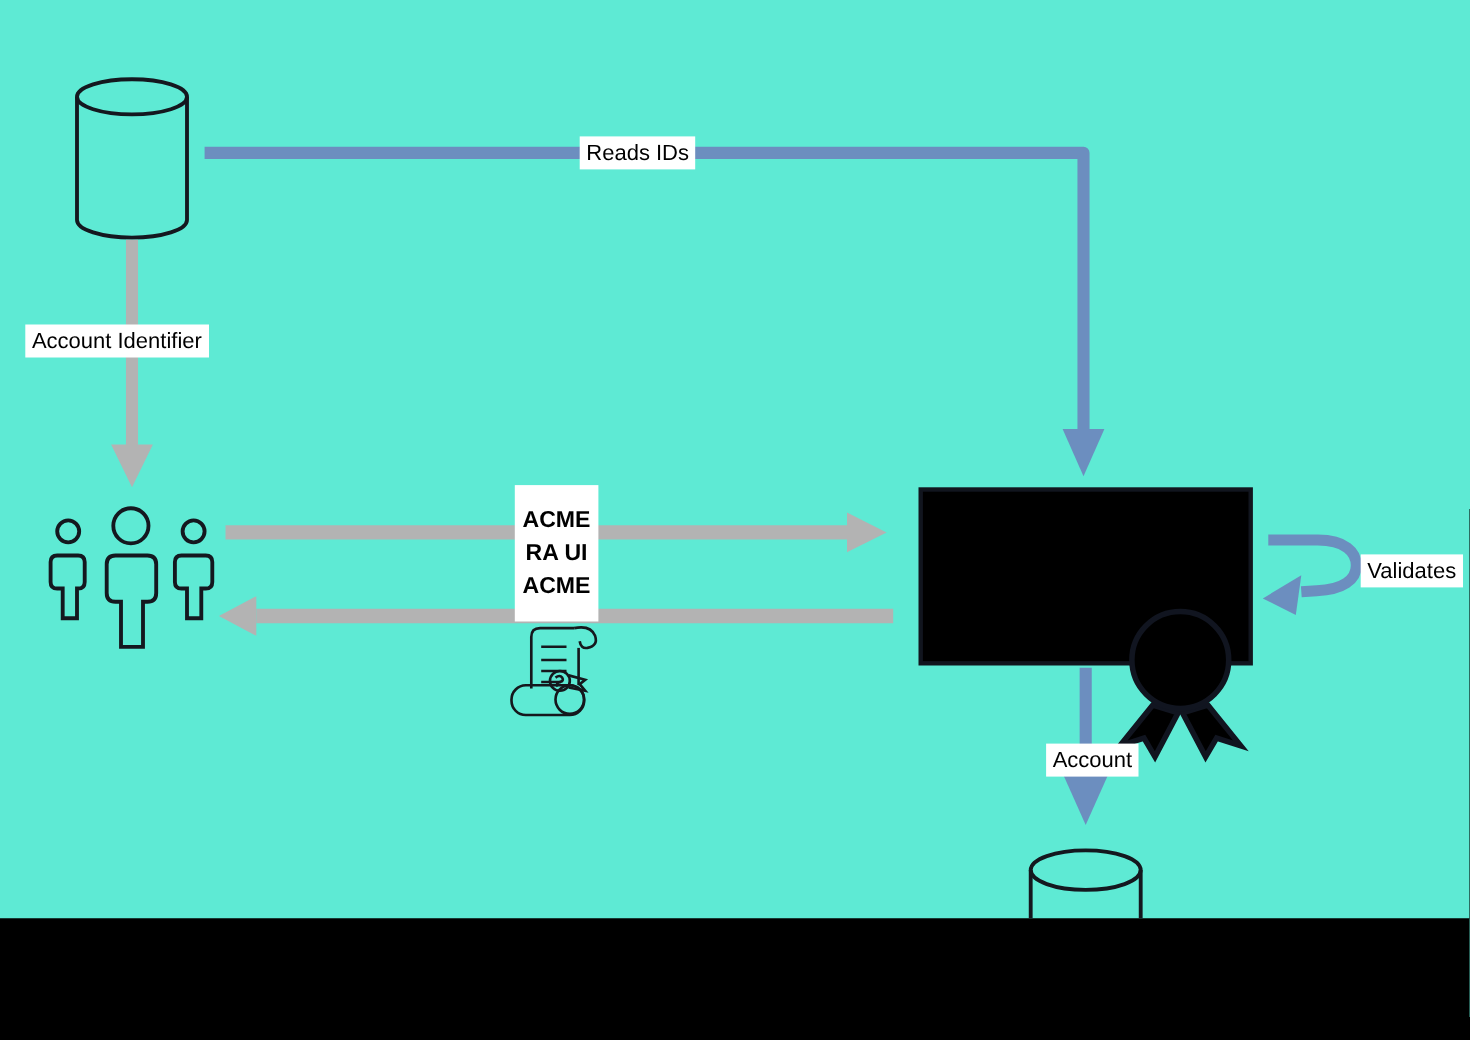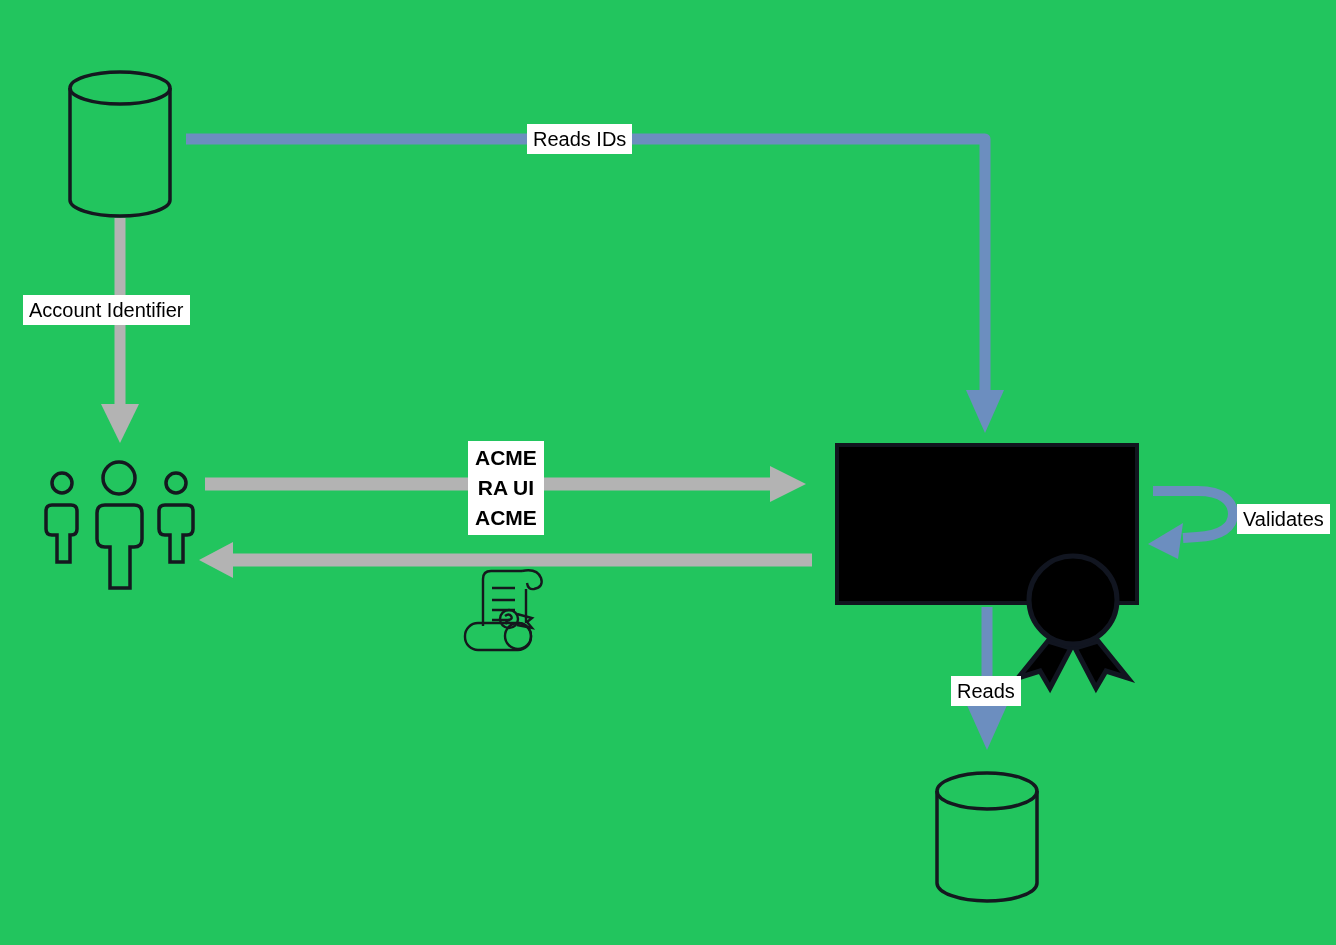--- a/index.html
+++ b/index.html
@@ -1,38 +1,38 @@
 <!DOCTYPE html>
 <html><head>
 <meta charset="utf-8">
 <style>
   html,body{margin:0;padding:0;background:#000;}
   .stage{
     position:relative;
-    width:1336px;height:945px;
-    background:#22c55e;
+    width:1336px;height:835px;
+    background:#5eead4;
     font-family:"Liberation Sans", sans-serif;
     overflow:hidden;
   }
   .stage svg{position:absolute;left:0;top:0;}
   .edge-label{
     position:absolute;
     background:#ffffff;
     color:#000000;
     font-size:20px;
     line-height:24px;
     padding:3px 6px;
     white-space:nowrap;
   }
   .edge-label.bold{
     font-weight:bold;
     font-size:21px;
     line-height:30px;
     text-align:center;
-    padding:2px 7px;
+    padding:17px 7px;
     white-space:normal;
   }
   .outline{fill:none;stroke:#14181f;stroke-width:3.5;}
   .outline-thick{fill:#000000;stroke:#111520;stroke-width:5;}
   .scroll-line{fill:none;stroke:#15181d;stroke-width:2.4;}
 </style>
 </head>
 <body>
 
 <div class="stage">
@@ -118,15 +118,15 @@
   <div class="edge-label" style="left:23px;top:295px;">Account Identifier</div>
 
   <div class="edge-label bold" style="left:468px;top:441px;">
     <div>ACME</div>
     <div>RA UI</div>
     <div>ACME</div>
   </div>
 
   <div class="edge-label" style="left:1237px;top:504px;text-align:center;">Validates</div>
 
-  <div class="edge-label" style="left:951px;top:676px;">Reads</div>
+  <div class="edge-label" style="left:951px;top:676px;">Account</div>
 
 </div>
 
 </body></html>

